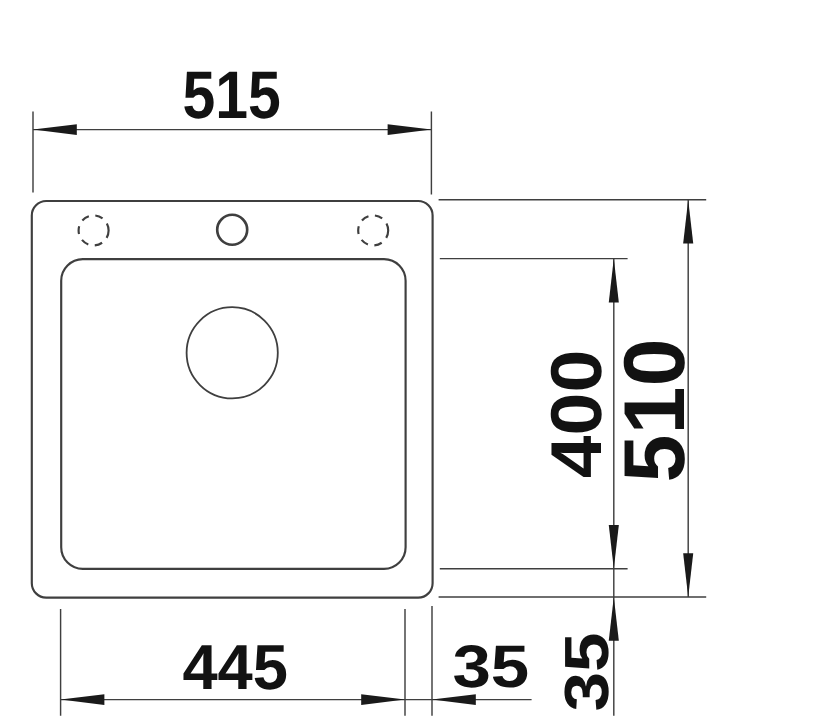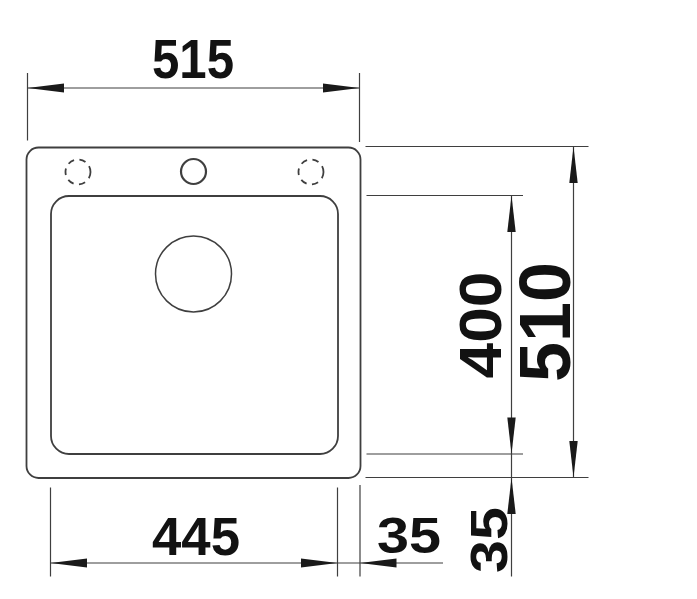--- a/index.html
+++ b/index.html
@@ -9,20 +9,21 @@
     width: 697px;
     height: 599px;
     overflow: hidden;
     font-family: "Liberation Sans", sans-serif;
   }
   .drawing-wrap {
     position: relative;
     width: 697px;
     height: 459px;
     background: #bef264;
+    margin-top: 20px;
   }
   svg text {
     font-family: "Liberation Sans", "DejaVu Sans", sans-serif;
     font-weight: 700;
     fill: #121212;
   }
   .outline { fill: none; stroke: #3f3f3f; }
   .dimline { fill: none; stroke: #3f3f3f; stroke-width: 1.2; }
   .arrow   { fill: #1a1a1a; stroke: none; }
 </style>

